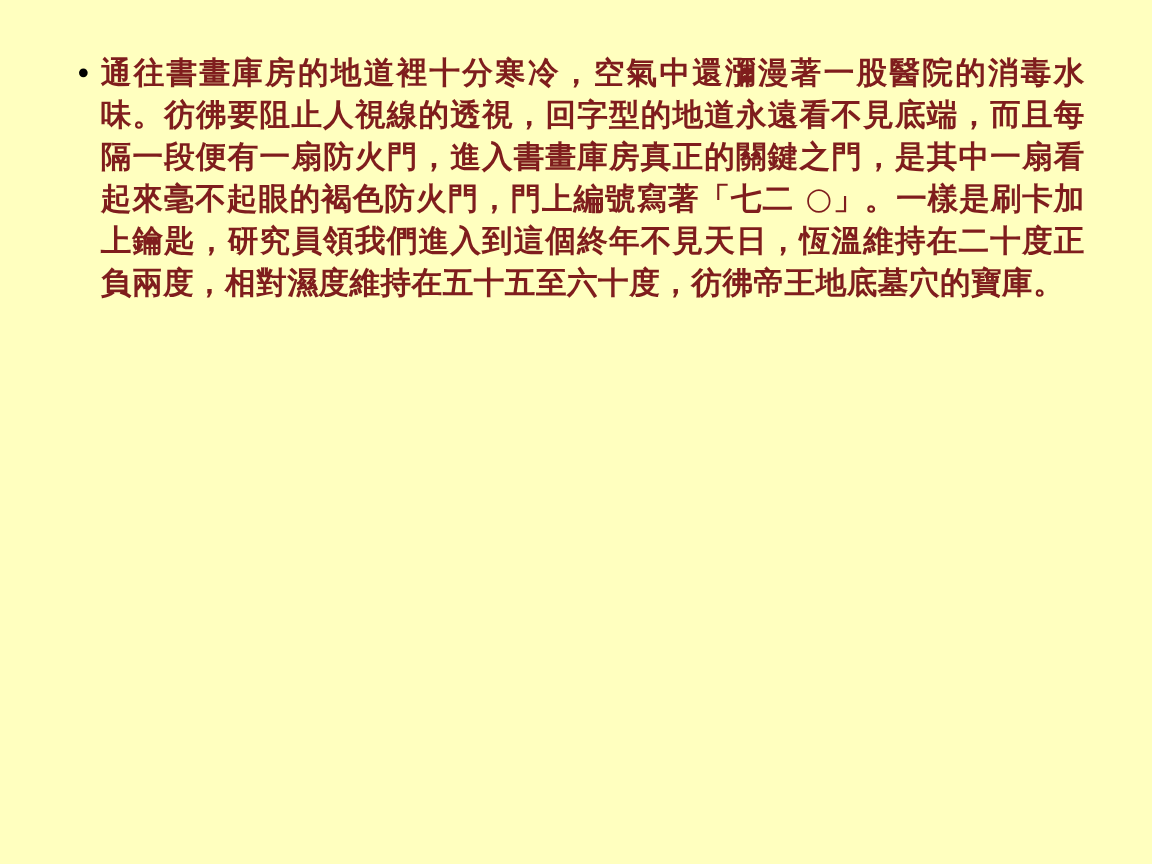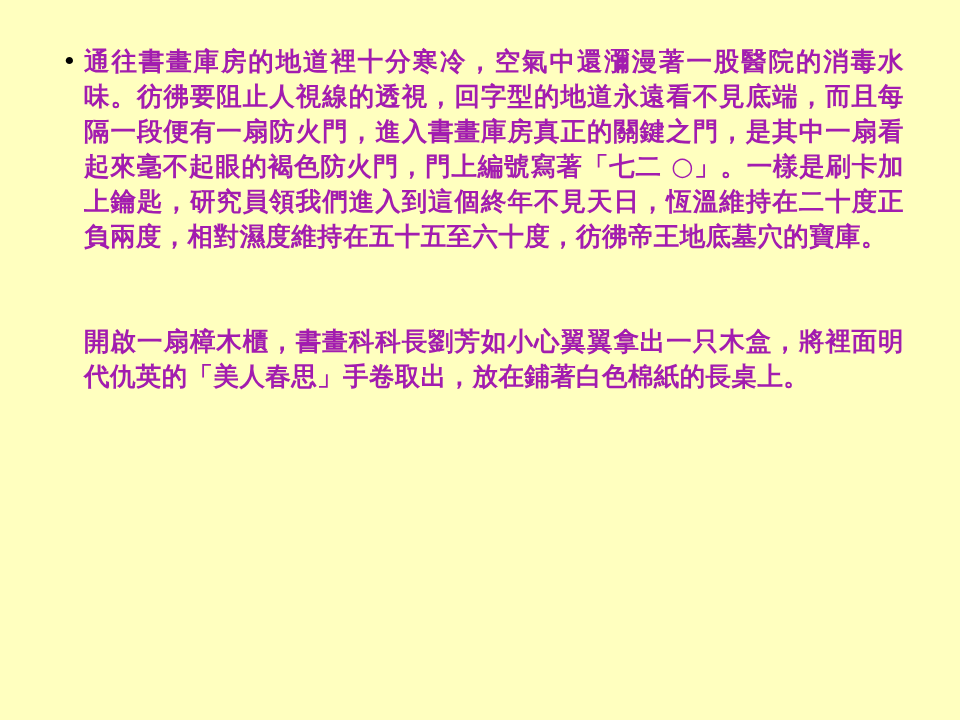--- a/index.html
+++ b/index.html
@@ -38,21 +38,21 @@
     padding-left: 6px;
     box-sizing: border-box;
   }
   .bullet.empty {
     visibility: hidden;
   }
   .ptext {
     flex: 1 1 auto;
     font-size: 25.5px;
     line-height: 35px;
-    color: #a21caf;
+    color: #7f1d1d;
     letter-spacing: 0.4px;
     text-align: justify;
     text-justify: inter-character;
     font-weight: 600;
     font-family: "DejaVu Serif", "Liberation Serif", serif;
   }
   .spacer {
     height: 35px;
   }
 </style>
@@ -65,19 +65,15 @@
     <div class="para">
       <div class="bullet">•</div>
       <div class="ptext">通往書畫庫房的地道裡十分寒冷，空氣中還瀰漫著一股醫院的消毒水味。彷彿要阻止人視線的透視，回字型的地道永遠看不見底端，而且每隔一段便有一扇防火門，進入書畫庫房真正的關鍵之門，是其中一扇看起來毫不起眼的褐色防火門，門上編號寫著「七二 ○」。一樣是刷卡加上鑰匙，研究員領我們進入到這個終年不見天日，恆溫維持在二十度正負兩度，相對濕度維持在五十五至六十度，彷彿帝王地底墓穴的寶庫。</div>
     </div>
 
     <div class="spacer"></div>
 
 
     <div class="spacer"></div>
 
-    <div class="para">
-      <div class="bullet empty"></div>
-      <div class="ptext">開啟一扇樟木櫃，書畫科科長劉芳如小心翼翼拿出一只木盒，將裡面明代仇英的「美人春思」手卷取出，放在鋪著白色棉紙的長桌上。</div>
-    </div>
 
   </div>
 </div>
 
 </body></html>

